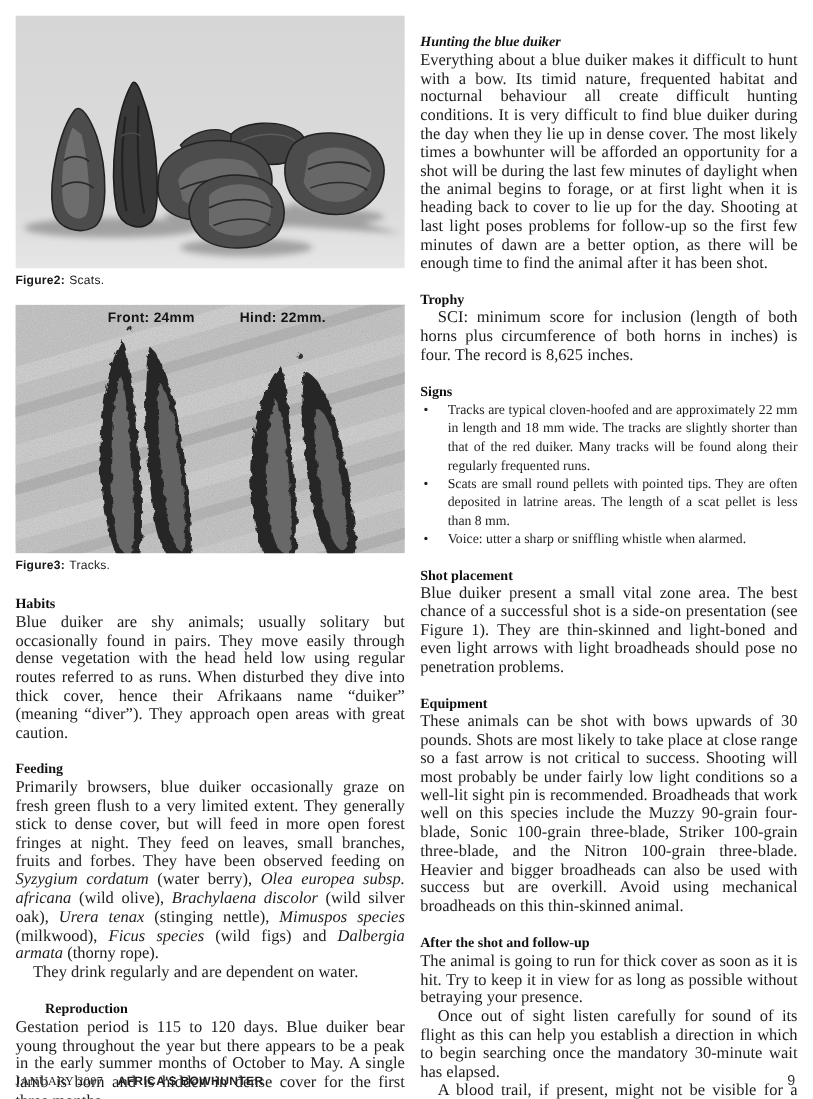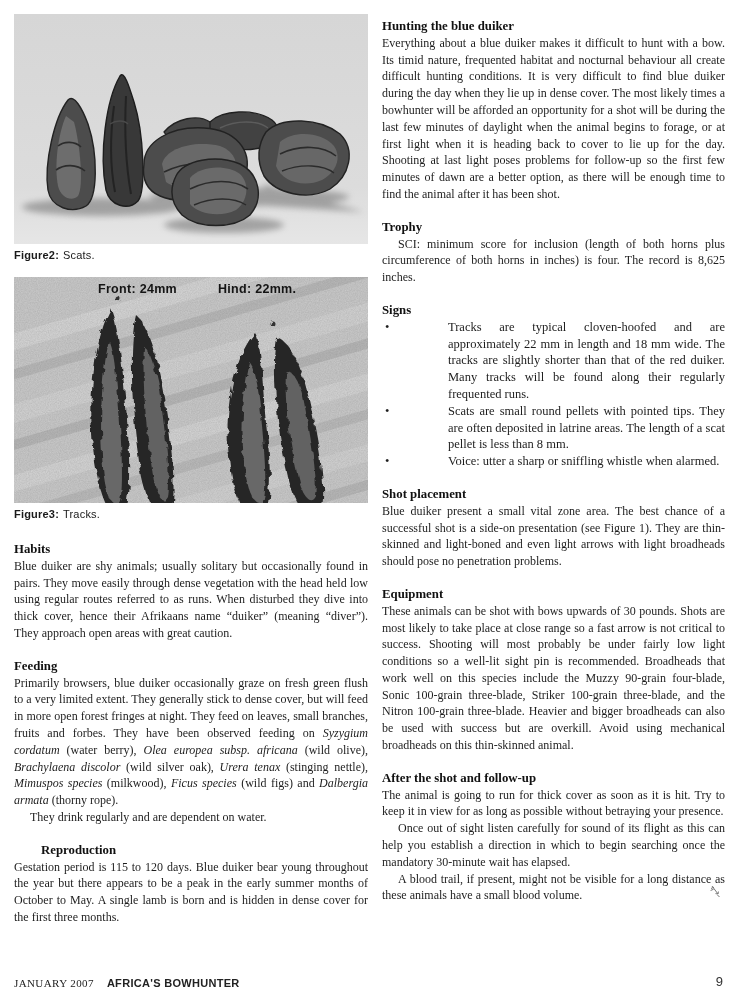--- a/index.html
+++ b/index.html
@@ -4,45 +4,45 @@
 <style>
   html,body{margin:0;padding:0;background:#e9e9e9;}
   .page{
     position:relative;width:739px;height:999px;background:#ffffff;
     font-family:"Liberation Serif", serif;color:#1d1d1d;overflow:hidden;
     margin:0 auto;box-sizing:border-box;padding:14px 14px 0 14px;
   }
   .columns{display:flex;gap:14px;}
   .col-left{width:354px;flex:none;}
   .col-right{width:343px;flex:none;}
-  p{margin:0;font-size:12px;line-height:16.8px;text-align:justify;}
+  p{margin:0;font-size:15px;line-height:16.8px;text-align:justify;}
   p.indent{text-indent:16px;}
   h3{margin:16px 0 0 0;font-size:12.8px;line-height:16.8px;font-weight:bold;color:#111;}
-  h3.first{margin-top:4px;}
+  h3.first{margin-top:16px;font-style:italic;}
   h3.pad-left{padding-left:5px;margin-left:22px;}
   i{font-style:italic;margin-top:36px;}
   
   .fig{position:relative;width:354px;}
   .fig svg{display:block;}
   .fig-caption{
     margin-top:4px;font-family:"Liberation Sans", sans-serif;
     font-size:11px;line-height:14px;color:#1a1a1a;letter-spacing:0.2px;
   }
   .fig-caption .cap-label{font-weight:bold;margin-right:4px;text-align:center;}
   .fig3{margin-top:15px;}
   .track-label{
     position:absolute;top:5px;font-family:"Liberation Sans", sans-serif;
     font-size:12.5px;font-weight:600;color:#141414;letter-spacing:0.3px;
   }
   .track-label.front{left:84px;}
   .track-label.hind{left:204px;}
   
   .bullet{display:flex;font-size:12.5px;line-height:16.8px;}
   .bullet .dot{width:22px;flex:none;padding-left:3px;}
-  .bullet .btxt{flex:1;text-align:justify;margin-left:41px;}
+  .bullet .btxt{flex:1;text-align:justify;}
   
   .p-last{position:relative;}
   .eoa{position:absolute;right:4px;bottom:1px;}
   
   .footer{
     position:absolute;left:14px;right:14px;bottom:10px;height:16px;
     font-family:"Liberation Sans", sans-serif;color:#222;
   }
   .footer .issue{font-size:11px;letter-spacing:0.4px;font-family:Liberation Serif, serif;}
   .footer .mag{font-size:11px;font-weight:bold;letter-spacing:0.3px;margin-left:13px;}

